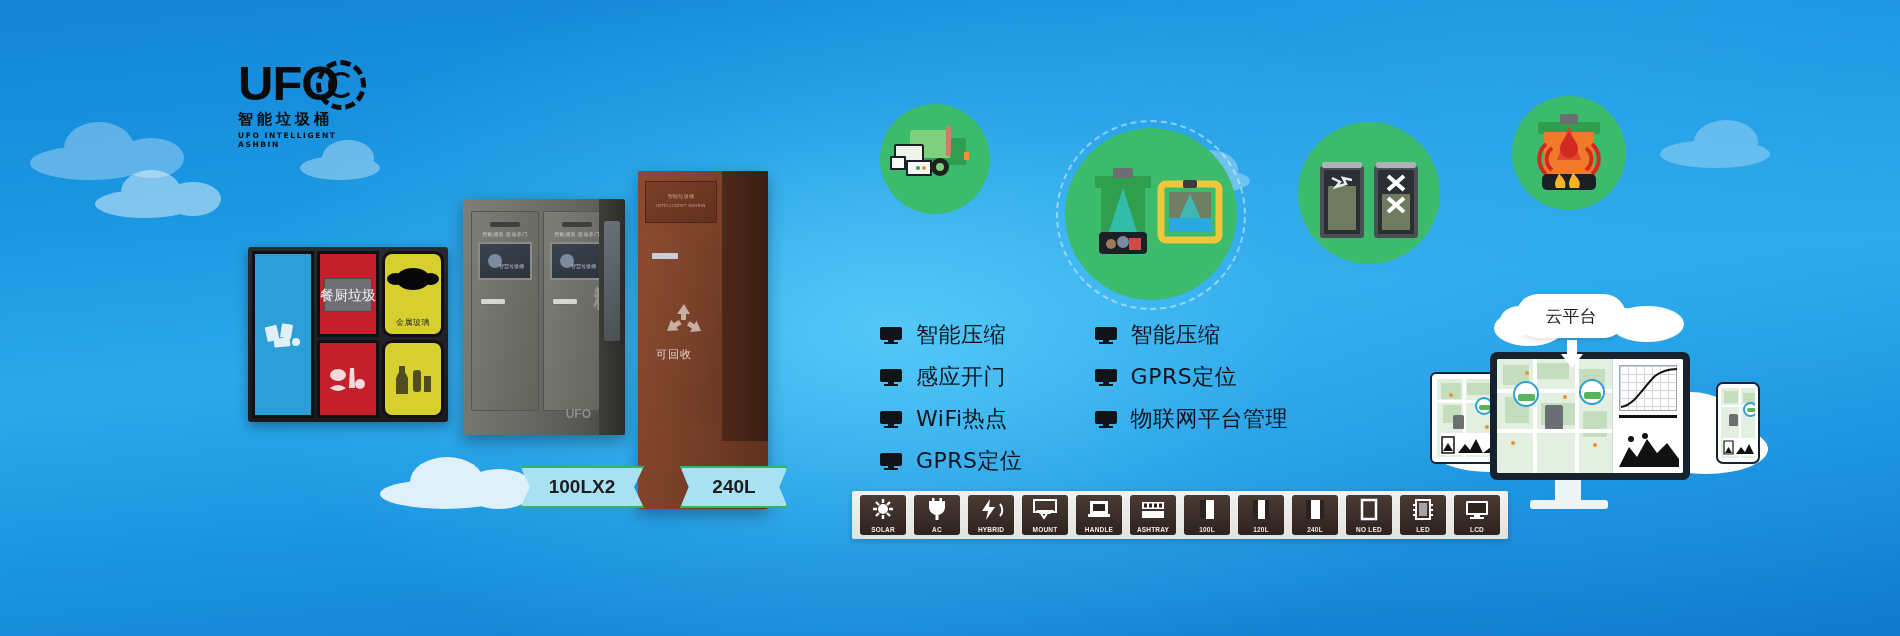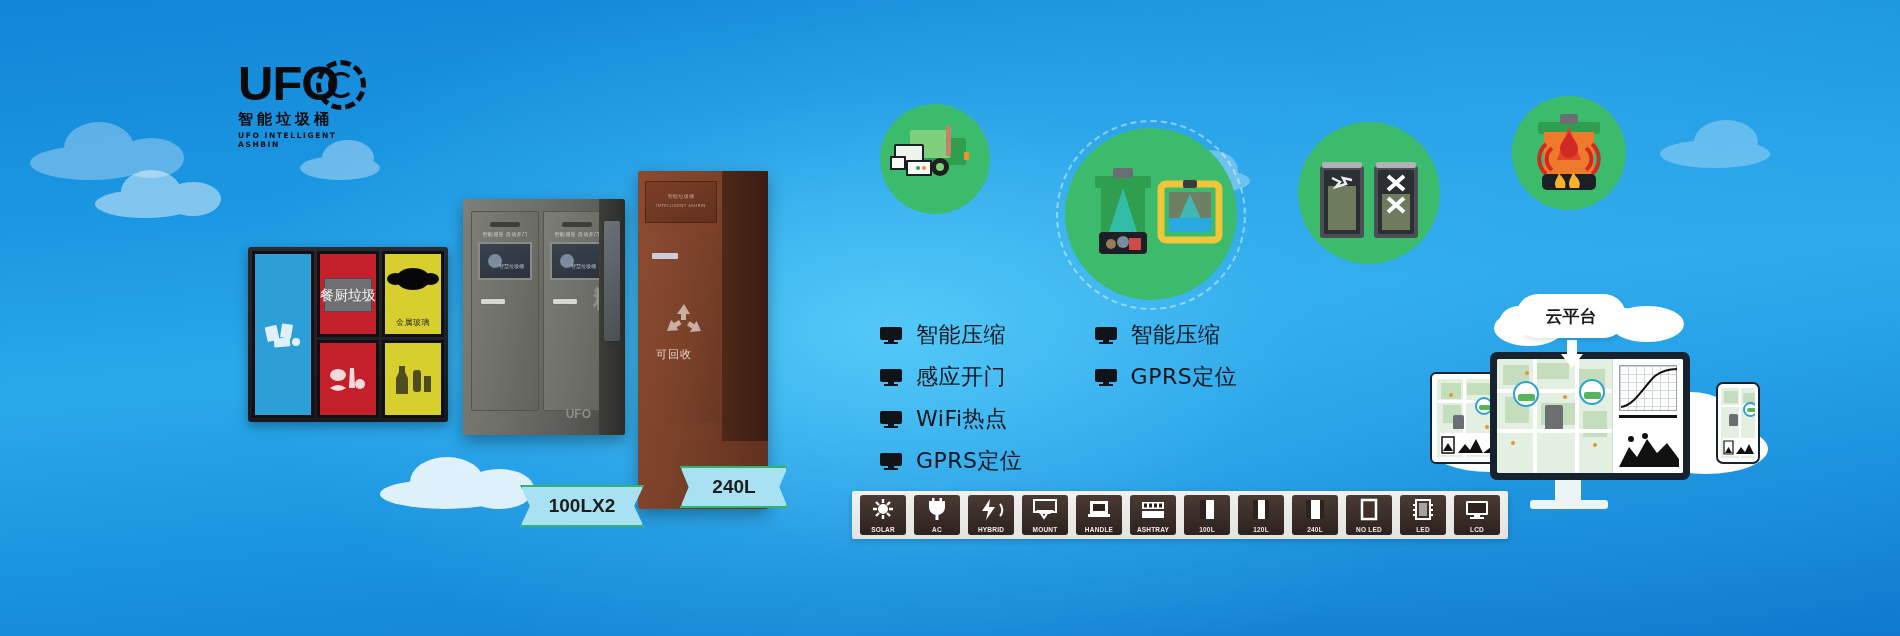--- a/index.html
+++ b/index.html
@@ -32,21 +32,21 @@
   .bins { position:absolute; left:248px; top:195px; }
 
   .triple { position:absolute; left:0; top:52px; width:200px; height:175px;
      background:linear-gradient(180deg,#2a2a2e,#191920); border-radius:3px;
      box-shadow:0 4px 12px rgba(0,0,0,.35); display:flex; padding:4px; gap:3px; }
   .tri-col { flex:1; display:flex; flex-direction:column; gap:3px; }
   .tri-top { height:86px; position:relative; border:3px solid #101014; }
   .tri-bot { flex:1; position:relative; border:3px solid #101014; overflow:hidden; }
   .c-blue  { background:#2c9fd6; }
   .c-red   { background:#c4202c; }
-  .c-yell  { background:#d6cf2e; }
+  .c-yell  { background:#d6cf2e;border-radius:10px; }
   .slot { position:absolute; left:50%; top:18px; transform:translateX(-50%);
      width:40px; height:11px; background:#07070a; border-radius:6px; }
   .slot.round { width:34px; height:22px; border-radius:50%; top:14px; }
   .slot.round::before { content:""; position:absolute; left:-9px; top:5px; width:17px; height:12px;
      background:#07070a; border-radius:50%; }
   .slot.round::after { content:""; position:absolute; right:-9px; top:5px; width:17px; height:12px;
      background:#07070a; border-radius:50%; }
   .plate { position:absolute; left:50%; top:24px; transform:translateX(-50%);
      width:48px; height:34px; background:#6f6f74; border:1px solid #4c4c52; }
   .bin-lbl { position:absolute; left:0; right:0; bottom:6px; text-align:center;
@@ -129,21 +129,21 @@
      gap:8px; padding:4px 8px; border-radius:2px; box-shadow:0 2px 6px rgba(0,0,0,.18); }
   .sicon { width:46px; height:40px; background:linear-gradient(180deg,#4a3a34,#2e221e);
      border-radius:3px; position:relative; display:flex; flex-direction:column;
      align-items:center; justify-content:flex-start; padding-top:3px; }
   .sicon .gx { width:30px; height:23px; position:relative; }
   .sicon .slbl { position:absolute; bottom:2px; left:0; right:0; text-align:center;
      font-family:"Liberation Sans", sans-serif; font-weight:700; font-size:6.5px;
      color:#f0ece8; letter-spacing:.2px; }
 
   
-  .platform { position:absolute; left:1430px; top:300px; width:330px; height:230px;font-weight:bold; }
+  .platform { position:absolute; left:1430px; top:300px; width:330px; height:230px; }
   .cloudlabel { position:absolute; left:86px; top:-6px; width:110px; height:44px;
      background:#fff; border-radius:22px; display:flex; align-items:center; justify-content:center;
      font-size:17px; color:#1a1a1a; box-shadow:0 2px 5px rgba(0,0,0,.12); z-index:5; }
   .cloudlabel::before { content:""; position:absolute; left:-16px; bottom:2px; width:38px; height:30px;
      background:#fff; border-radius:50%; z-index:-1; }
   .cloudlabel::after { content:""; position:absolute; right:-14px; bottom:4px; width:32px; height:26px;
      background:#fff; border-radius:50%; z-index:-1; }
   .dlarrow { position:absolute; left:130px; top:40px; width:24px; height:30px; z-index:4; }
   .monitor { position:absolute; left:60px; top:52px; width:200px; height:128px;
      background:#16222e; border-radius:7px; padding:7px; z-index:3; }
@@ -304,21 +304,21 @@
           <path d="M22 3 l6 10 l-4 0 l0 6 l-5 0 l0 -6 l-4 0 z"></path>
           <path d="M5 30 l4 -11 l3 3 l5 -3 l2.5 4.3 l-5 3 l2 3 z"></path>
           <path d="M39 30 l-11 1 l2 -3.5 l-5 -3 l2.5 -4.3 l5 3 l2 -3.4 z"></path>
         </g>
       </svg>
       <div class="brown-txt">可回收</div>
       <div class="brown-right"></div>
     </div>
   </div>
 
-  <div class="banner" style="left:520px;top:485px;width:124px;text-align:right;">
+  <div class="banner" style="left:520px;top:466px;width:124px;text-align:right;">
     <span>100LX2</span>
   </div>
   <div class="banner" style="left:680px;top:466px;width:108px;">
     <span>240L</span>
   </div>
 
   <div class="dashline" style="left:1056px;top:120px;width:190px;height:190px;"></div>
 
   <div class="gcircle" style="left:880px;top:104px;width:110px;height:110px;">
     <svg viewBox="0 0 110 110" width="110" height="110">
@@ -443,20 +443,28 @@
           </span>
         <span class="ftxt">智能压缩</span>
       </div>
       <div class="frow">
         <span class="fico">
             <i class="scr"></i>
             <i class="stand"></i>
             <i class="base"></i>
           </span>
         <span class="ftxt">GPRS定位</span>
+      </div>
+      <div class="frow">
+        <span class="fico">
+            <i class="scr"></i>
+            <i class="stand"></i>
+            <i class="base"></i>
+          </span>
+        <span class="ftxt">物联网平台管理</span>
       </div>
     </div>
   </div>
 
   <div class="strip">
     <div class="sicon">
       <span class="gx"><svg viewBox="0 0 30 23" width="30" height="23">
             <g fill="#fff">
               <circle cx="15" cy="11" r="5"></circle>
               <g stroke="#fff" stroke-width="2.4">

